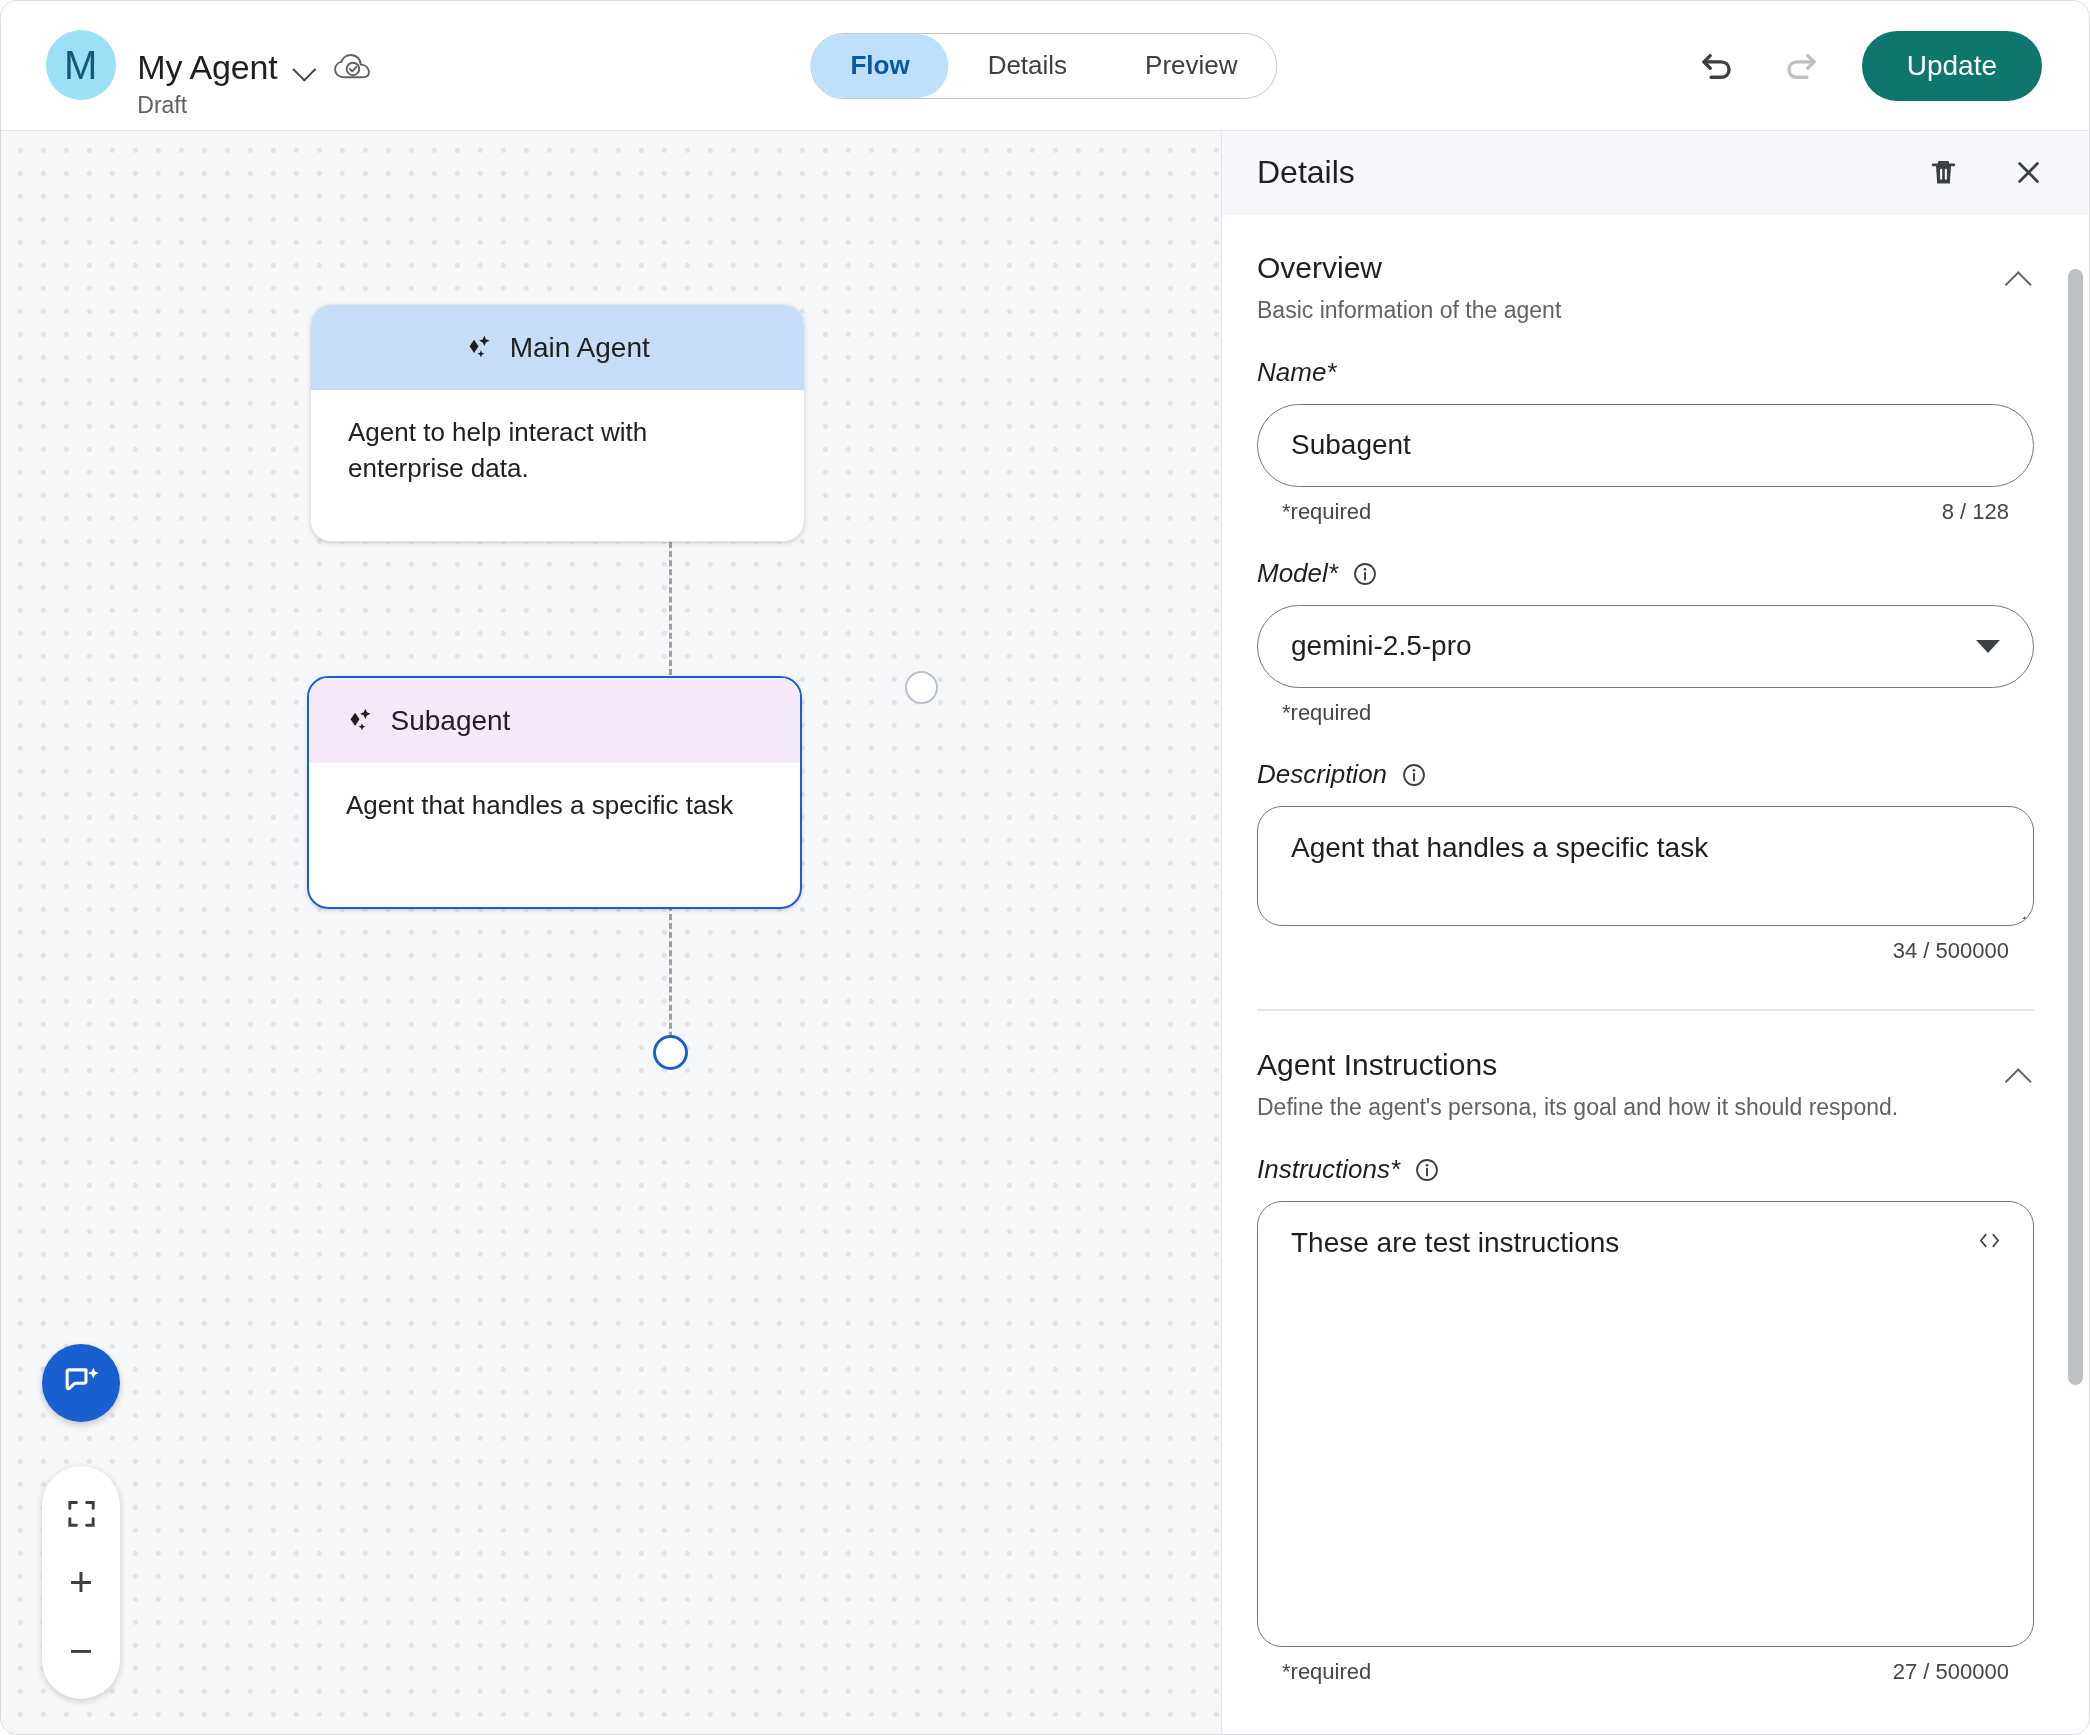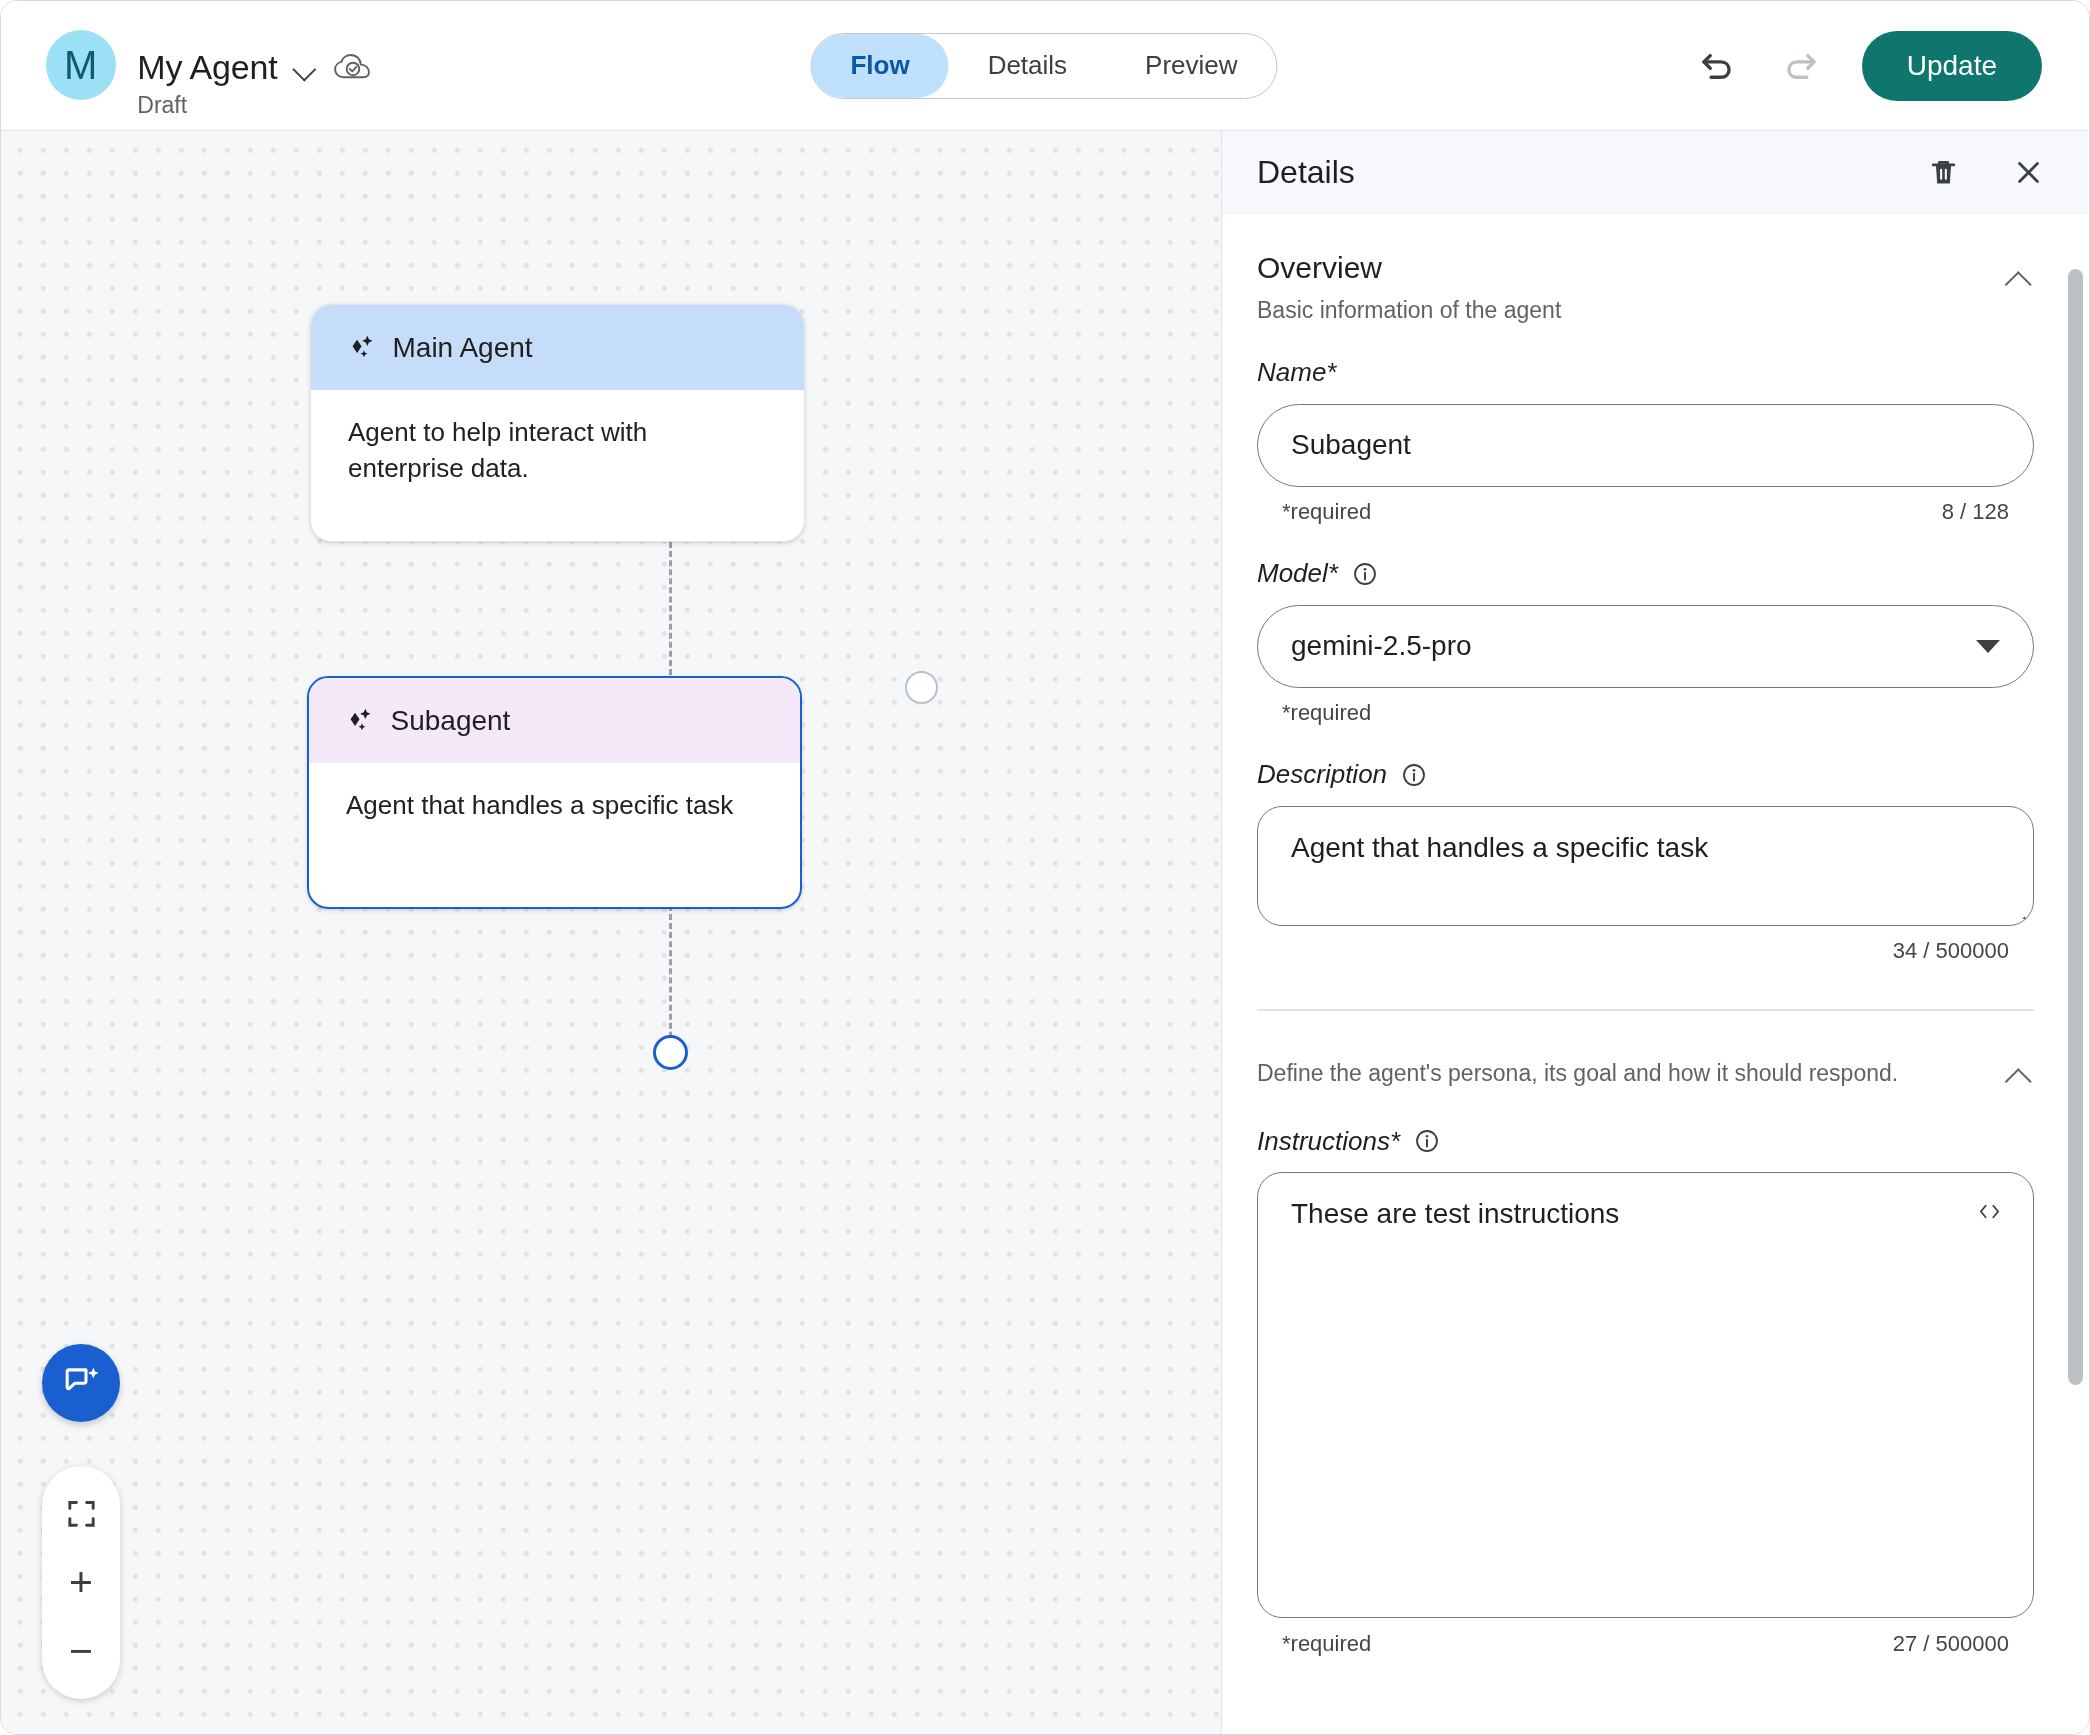--- a/index.html
+++ b/index.html
@@ -100,21 +100,21 @@
     box-shadow: 0 1.9px 5.8px rgba(0,0,0,.10), 0 1px 1.9px rgba(0,0,0,.06);
     overflow: hidden;
   }
   .node-head {
     height: 85px; display: flex; align-items: center; gap: 15.5px;
     padding: 0 37px; font-size: 28px; color: #1f1f1f;
   }
   .node-body { padding: 25px 37px 0 37px; font-size: 26px; color: #202124; line-height: 1.38; }
 
   #node-main { left: 309px; top: 173px; height: 238px; border: 1px solid #e4e5e9; }
-  #node-main .node-head { background: #c5ddf8; }
+  #node-main .node-head { background: #c5ddf8; justify-content: center; }
   #node-main .node-body { height: 152px; }
 
   #node-sub { left: 306px; top: 545px; height: 233px; border: 2.9px solid #1a5fd0; }
   #node-sub .node-head { background: #f4e8f9; }
 
   .spark { width: 29px; height: 29px; flex: none; }
 
   .port {
     position: absolute; border-radius: 50%; background: #ffffff;
   }
@@ -442,20 +442,21 @@
         <div class="helper">
           <span></span>
           <span class="right">34 / 500000</span>
         </div>
       </div>
 
       <div class="divider"></div>
 
       <div class="section-head">
         <div class="section-head-txt">
+          <div class="section-title">Agent Instructions</div>
           <div class="section-sub">Define the agent's persona, its goal and how it should respond.</div>
         </div>
         <span class="chev-up"></span>
       </div>
 
       <div class="field">
         <div class="field-label">
           <span>Instructions*</span>
           <span class="info-ico">
             <svg width="26" height="26" viewBox="0 0 24 24" fill="none">

